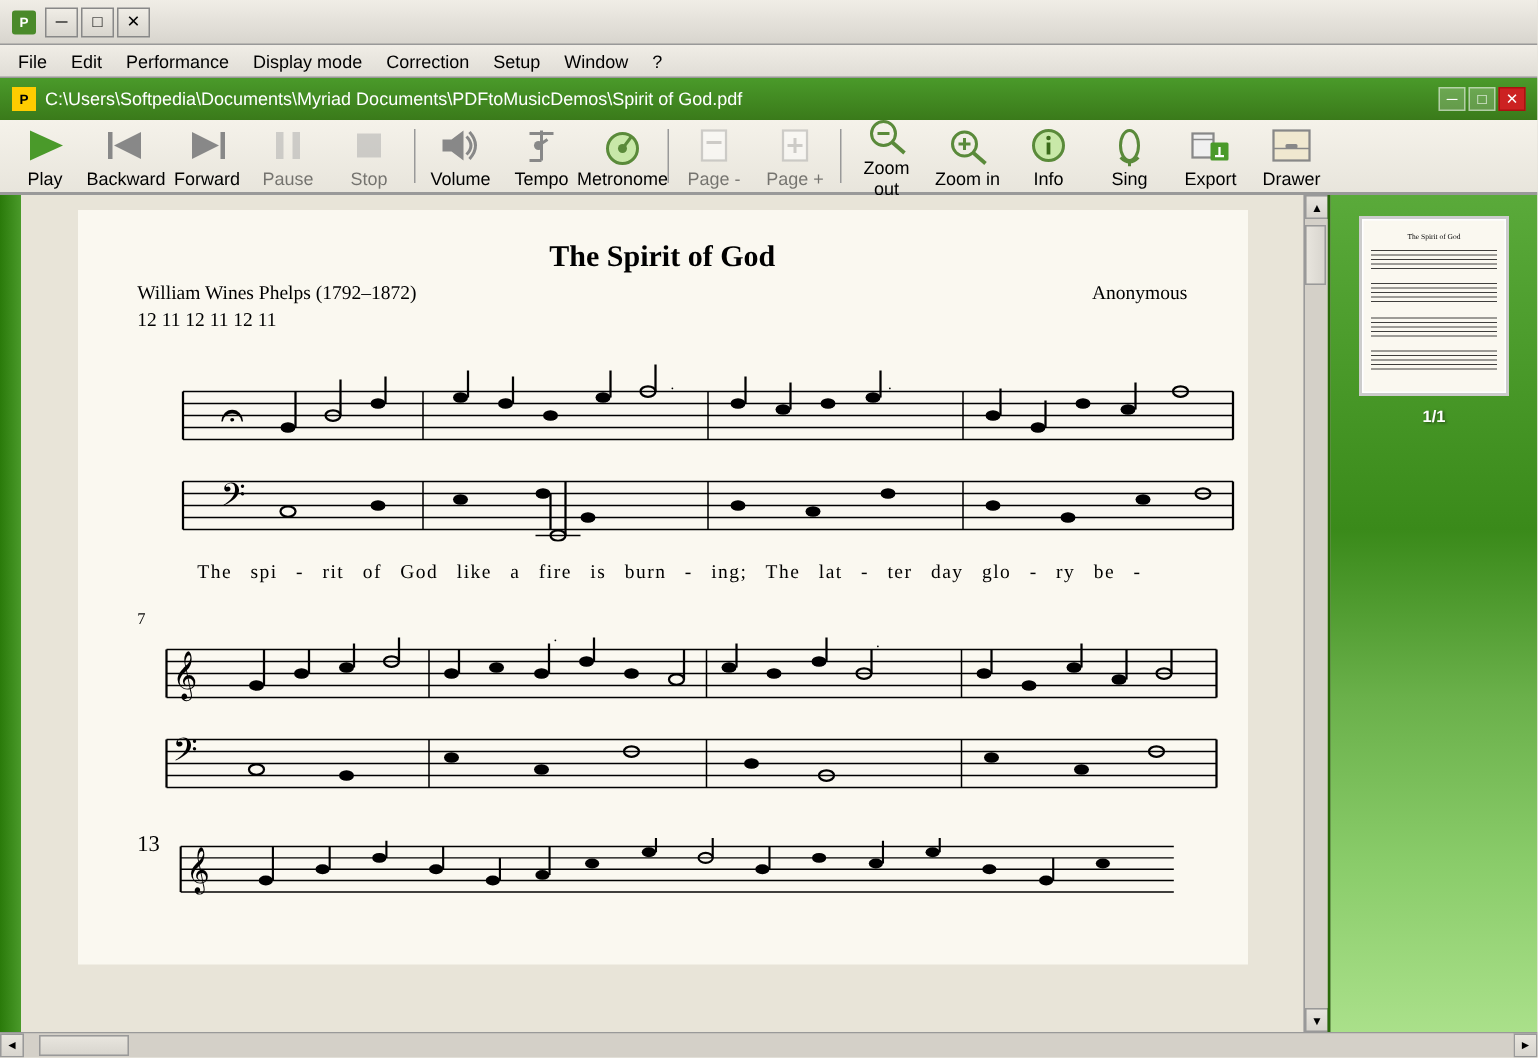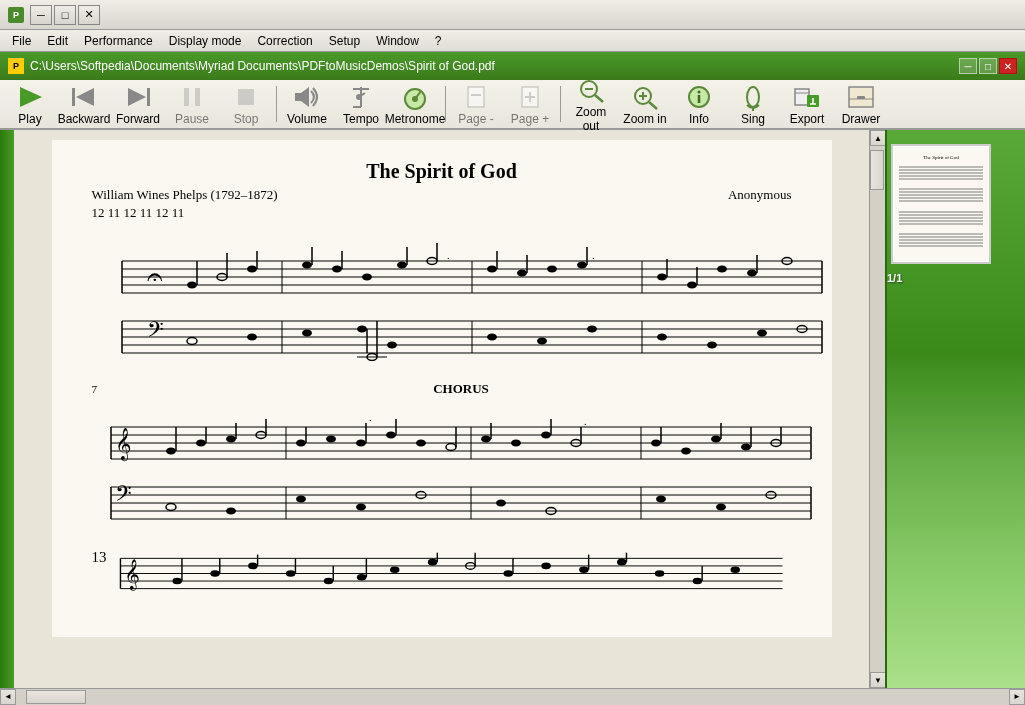--- a/index.html
+++ b/index.html
@@ -95,20 +95,21 @@
     .scroll-btn { width: 16px; height: 16px; background: linear-gradient(to bottom, #e8e5de, #d8d5ce); border: 1px solid #999; display: flex; align-items: center; justify-content: center; font-size: 8px; cursor: pointer; }
     .scroll-track { flex: 1; background: #d4d0c8; position: relative; }
     .scroll-thumb { width: 14px; height: 40px; background: linear-gradient(to right, #e8e5de, #d8d5ce); border: 1px solid #999; position: absolute; top: 4px; left: 0; cursor: pointer; }
 
     
     .right-panel {
       width: 140px;
       background: linear-gradient(to bottom, #5aaa3a 0%, #3a8a1a 40%, #6ab04a 60%, #8acc6a 80%, #aae08a 100%);
       display: flex;
       flex-direction: column;
+      align-items: center;
       padding-top: 10px;
       border-left: 2px solid #2a6a0a;
     }
 
     .thumbnail-box {
       width: 100px;
       height: 120px;
       background: white;
       border: 2px solid #ccc;
       margin: 4px;
@@ -487,26 +488,26 @@
           <ellipse cx="400" cy="106" rx="5" ry="3.5" fill="#000"></ellipse>
           <ellipse cx="450" cy="110" rx="5" ry="3.5" fill="#000"></ellipse>
           <ellipse cx="500" cy="98" rx="5" ry="3.5" fill="#000"></ellipse>
           <ellipse cx="570" cy="106" rx="5" ry="3.5" fill="#000"></ellipse>
           <ellipse cx="620" cy="114" rx="5" ry="3.5" fill="#000"></ellipse>
           <ellipse cx="670" cy="102" rx="5" ry="3.5" fill="#000"></ellipse>
           <ellipse cx="710" cy="98" rx="5" ry="3.5" fill="none" stroke="#000" stroke-width="1.5"></ellipse>
         </svg>
       </div>
 
+      <div class="lyrics-line" style="font-size:13px; letter-spacing:1px; padding-left:40px;">The  spi - rit of  God like a  fire    is   burn - ing;  The   lat - ter day  glo - ry  be -</div>
 
       <div style="margin-top: 16px;">
         <div style="display:flex; align-items:flex-start;">
           <span style="font-size:11px; margin-right:4px; margin-top:2px; font-family:serif;">7</span>
           <div style="flex:1;">
-            <div class="chorus-label">CHORUS</div>
             <svg width="720" height="130" viewBox="0 0 720 130">
 
               <line x1="10" y1="28" x2="710" y2="28" stroke="#000" stroke-width="1"></line>
               <line x1="10" y1="36" x2="710" y2="36" stroke="#000" stroke-width="1"></line>
               <line x1="10" y1="44" x2="710" y2="44" stroke="#000" stroke-width="1"></line>
               <line x1="10" y1="52" x2="710" y2="52" stroke="#000" stroke-width="1"></line>
               <line x1="10" y1="60" x2="710" y2="60" stroke="#000" stroke-width="1"></line>
 
               <line x1="10" y1="88" x2="710" y2="88" stroke="#000" stroke-width="1"></line>
               <line x1="10" y1="96" x2="710" y2="96" stroke="#000" stroke-width="1"></line>

